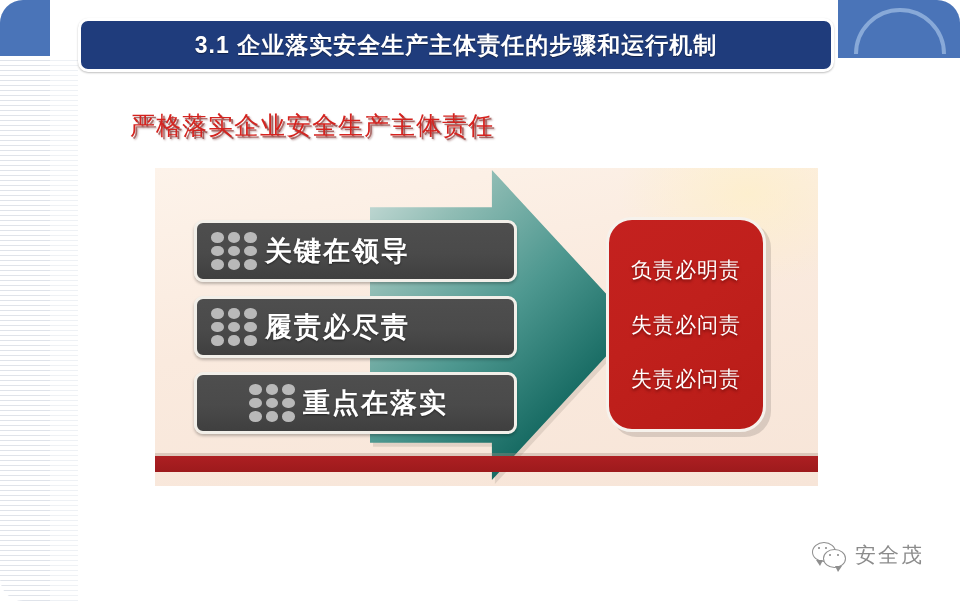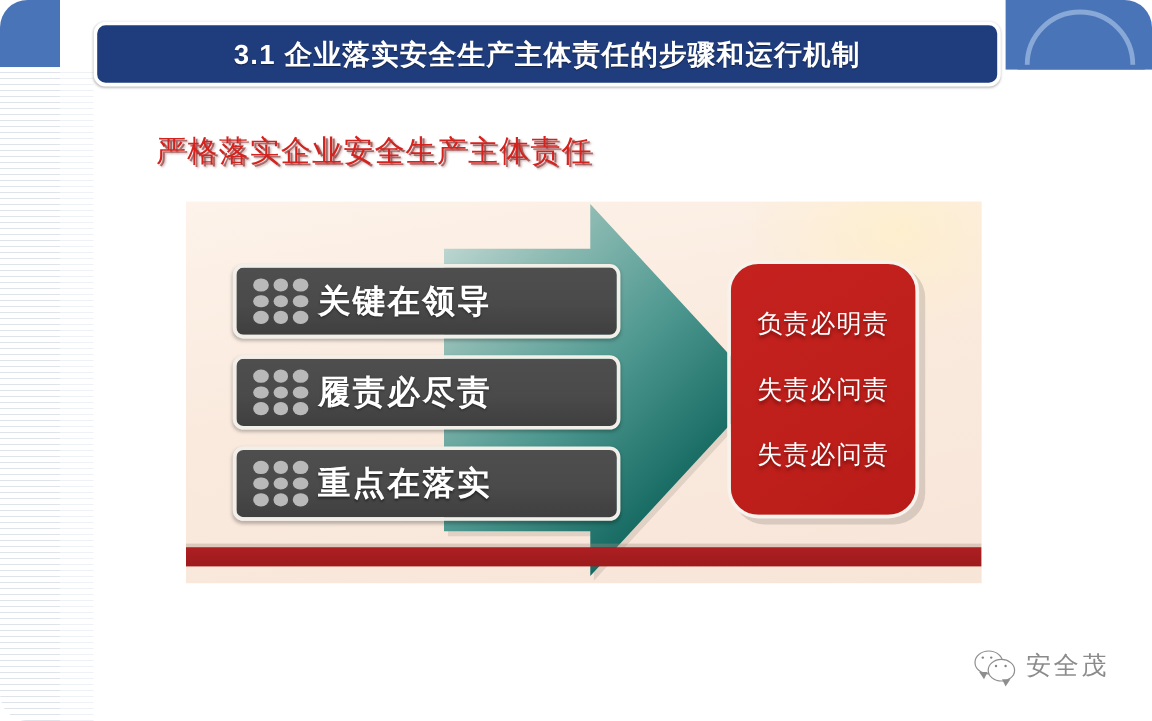--- a/index.html
+++ b/index.html
@@ -172,21 +172,21 @@
     background: linear-gradient(180deg, #4e4e4e 0%, #4a4a4a 55%, #3f3f3f 100%);
     border: 3px solid #f2efe9;
     border-radius: 9px;
     box-sizing: border-box;
     display: flex;
     align-items: center;
     box-shadow: 0 2px 3px rgba(0,0,0,.25);
   }
   .item-box.b1 { top: 52px; }
   .item-box.b2 { top: 128px; }
-  .item-box.b3 { top: 204px; }
+  .item-box.b3 { top: 204px; padding-left: 38px; }
 
   .dot-grid {
     width: 46px;
     height: 38px;
     margin-left: 14px;
     margin-right: 8px;
     display: grid;
     grid-template-columns: repeat(3, 1fr);
     grid-template-rows: repeat(3, 1fr);
     gap: 3px 4px;

